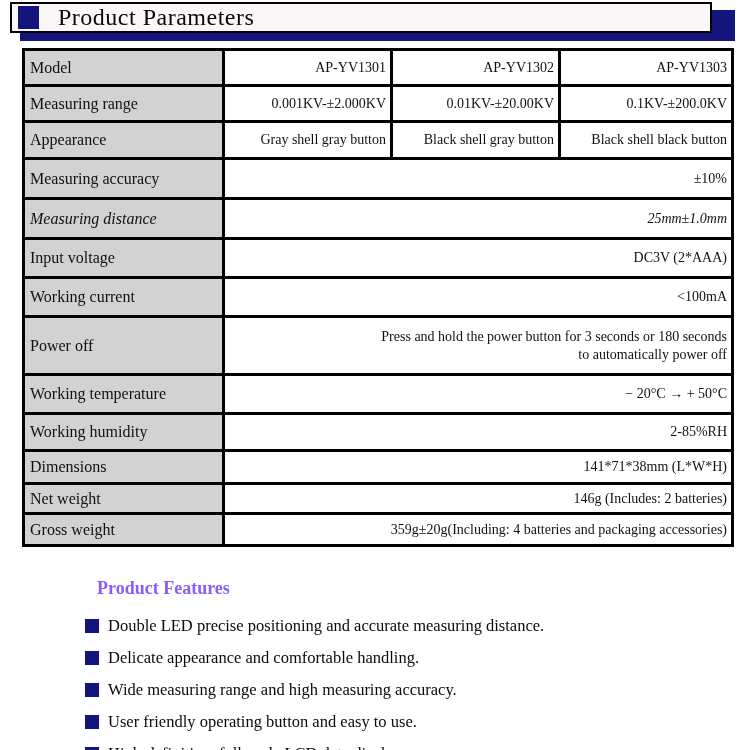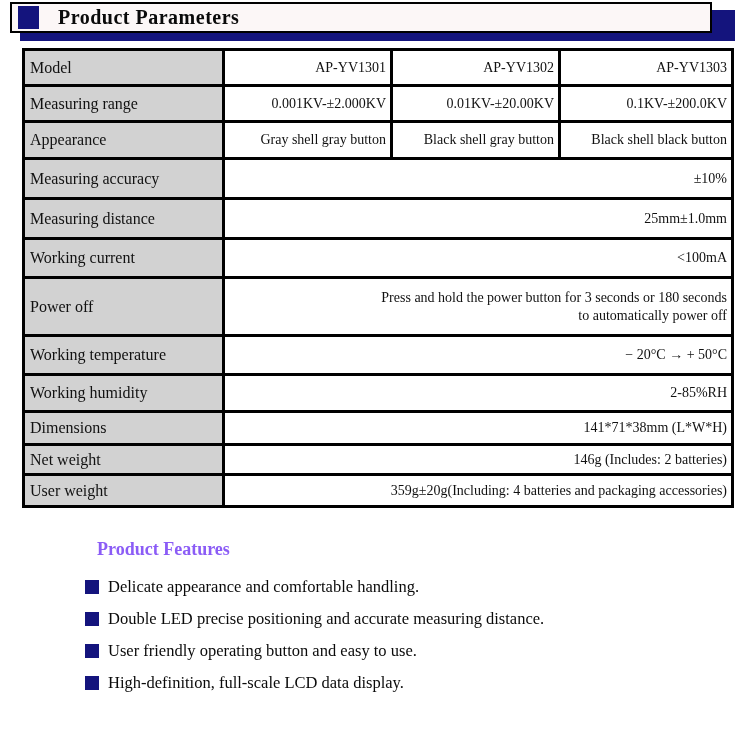--- a/index.html
+++ b/index.html
@@ -15,41 +15,41 @@
   }
   .header-box{
     position:absolute;left:10px;top:2px;width:698px;height:27px;
     background:#fcf7f7;border:2px solid #000;
     display:flex;align-items:center;
   }
   .header-square{
     width:21px;height:23px;background:#14147d;margin-left:6px;flex:none;
   }
   .header-title{
-    font-size:20px;font-weight:bold;margin:0 0 0 19px;
+    font-size:24px;font-weight:normal;margin:0 0 0 19px;
     letter-spacing:0.5px;color:#0a0a0a;
   }
   
   table.params{
     margin-left:22px;width:709px;border-collapse:collapse;table-layout:fixed;
   }
   table.params td{
     border:3px solid #000;
     font-size:14px;text-align:right;vertical-align:middle;
     padding:1px 4px;line-height:1.25;overflow:hidden;
   }
   table.params td.label{
     background:#d2d2d2;text-align:left;font-size:16px;padding-left:5px;
   }
   td.vtop{vertical-align:top;padding-top:3px;}
   tr.r0 td{height:31px;}
   tr.r1 td{height:31px;}
   tr.r2 td{height:32px;}
   tr.r3 td{height:35px;}
-  tr.r4 td{height:35px;}
+  tr.r4 td{height:35px;font-style:italic;}
   tr.r5 td{height:34px;}
   tr.r6 td{height:34px;}
   tr.r7 td{height:53px;}
   tr.r8 td{height:34px;}
   tr.r9 td{height:32px;}
   tr.r10 td{height:28px;}
   tr.r11 td{height:25px;}
   tr.r12 td{height:27px;}
   
   .features{margin-left:85px;}
@@ -103,20 +103,24 @@
       <td>Black shell black button</td>
     </tr>
     <tr class="r3">
       <td class="label">Measuring accuracy</td>
       <td colspan="3">±10%</td>
     </tr>
     <tr class="r4">
       <td class="label">Measuring distance</td>
       <td colspan="3">25mm±1.0mm</td>
     </tr>
+    <tr class="r5">
+      <td class="label">Input voltage</td>
+      <td colspan="3">DC3V (2*AAA)</td>
+    </tr>
     <tr class="r6">
       <td class="label">Working current</td>
       <td colspan="3">&lt;100mA</td>
     </tr>
     <tr class="r7">
       <td class="label">Power off</td>
       <td colspan="3">
         <div>Press and hold the power button for 3 seconds or 180 seconds</div>
         <div>to automatically power off</div>
       </td>
@@ -131,36 +135,40 @@
     </tr>
     <tr class="r10">
       <td class="label">Dimensions</td>
       <td colspan="3">141*71*38mm (L*W*H)</td>
     </tr>
     <tr class="r11">
       <td class="label">Net weight</td>
       <td colspan="3">146g (Includes: 2 batteries)</td>
     </tr>
     <tr class="r12">
-      <td class="label">User weight</td>
+      <td class="label">Gross weight</td>
       <td colspan="3">359g±20g(Including: 4 batteries and packaging accessories)</td>
     </tr>
   </tbody>
 </table>
 
 <div class="features">
   <h2 class="features-title">Product Features</h2>
   <ul class="feature-list">
     <li>
       <span class="bullet"></span>
+      <span class="feature-text">Double LED precise positioning and accurate measuring distance.</span>
+    </li>
+    <li>
+      <span class="bullet"></span>
       <span class="feature-text">Delicate appearance and comfortable handling.</span>
     </li>
     <li>
       <span class="bullet"></span>
-      <span class="feature-text">Double LED precise positioning and accurate measuring distance.</span>
+      <span class="feature-text">Wide measuring range and high measuring accuracy.</span>
     </li>
     <li>
       <span class="bullet"></span>
       <span class="feature-text">User friendly operating button and easy to use.</span>
     </li>
     <li>
       <span class="bullet"></span>
       <span class="feature-text">High-definition, full-scale LCD data display.</span>
     </li>
   </ul>

